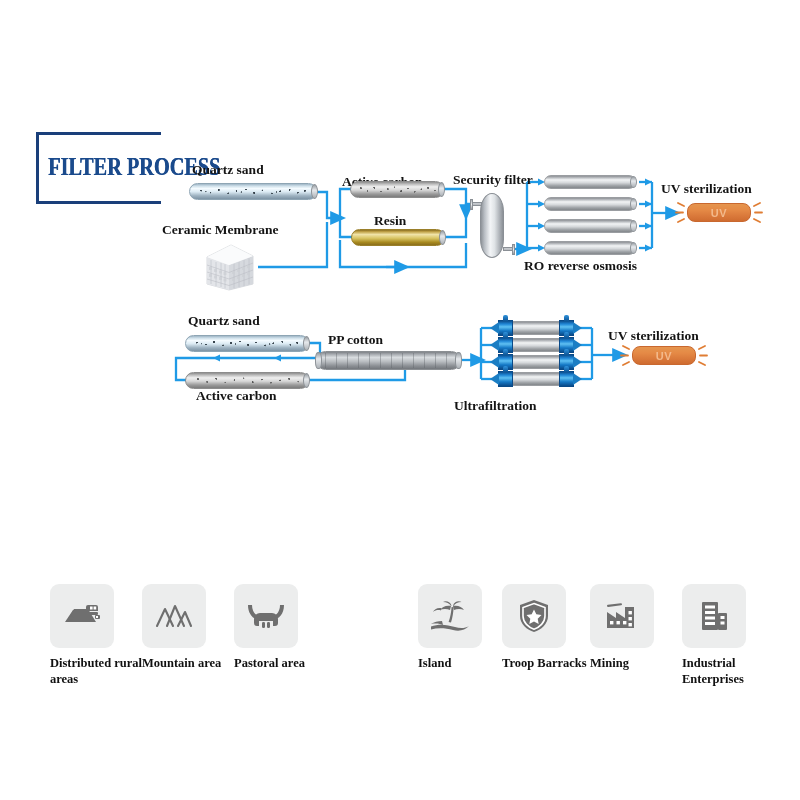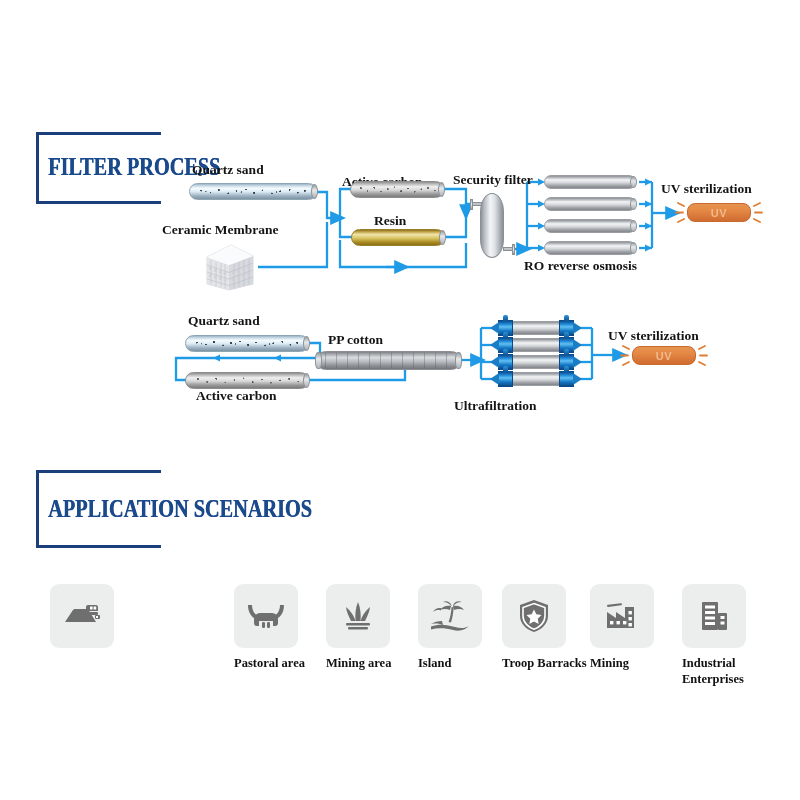--- a/index.html
+++ b/index.html
@@ -471,75 +471,70 @@
     <g stroke="#e07d33" stroke-width="1.8" stroke-linecap="round">
       <path d="M629,349 L623,346"></path>
         <path d="M628,355.5 L621,355.5"></path>
         <path d="M629,362 L623,365"></path>
       <path d="M699,349 L705,346"></path>
         <path d="M700,355.5 L707,355.5"></path>
         <path d="M699,362 L705,365"></path>
     </g>
   </svg>
 
-  <div class="title-block" style="left:36px;top:470px;width:220px;height:78px;">
-    <div class="title-frame" style="width:125px;height:78px;"></div>
-    <div class="title-text" style="left:12px;top:24px;font-size:26px;">APPLICATION SCENARIOS</div>
-  </div>
 
   <div class="scn" style="left:50px;top:584px;width:92px;height:110px;">
     <div class="scn-tile">
       <svg width="40" height="34" viewBox="0 0 40 34">
         <g fill="#6f6f6f">
           <path d="M12,10 L26,10 L34,23 L4,23 Z"></path>
           <path d="M3,23 L11,11 L13,11 L6,23 Z"></path>
           <path d="M26,6 h8 a2,2 0 0 1 2,2 v4 h-12 v-4 a2,2 0 0 1 2,-2 Z"></path>
           <rect x="27" y="13" width="9" height="3" rx="1"></rect>
           <rect x="33" y="16" width="5" height="4" rx="1"></rect>
           <circle cx="9" cy="19" r="2.2"></circle>
         </g>
         <g fill="#ffffff">
           <rect x="28" y="7.5" width="2.6" height="3"></rect>
           <rect x="31.6" y="7.5" width="2.6" height="3"></rect>
           <rect x="34" y="17" width="2" height="2"></rect>
         </g>
       </svg>
     </div>
-  </div>
-
+    <div class="scn-label">Distributed rural areas</div>
+  </div>
+
+  <div class="scn" style="left:142px;top:584px;width:92px;height:110px;">
+    <div class="scn-tile">
+      <svg width="40" height="30" viewBox="0 0 40 30">
+        <g fill="none" stroke="#6f6f6f" stroke-width="2.1" stroke-linejoin="round" stroke-linecap="round">
+          <path d="M3,25 L11,8 L19,25"></path>
+          <path d="M13,25 L21,5 L30,25"></path>
+          <path d="M24,25 L31,11 L37,25"></path>
+        </g>
+      </svg>
+    </div>
+    <div class="scn-label">Mountain area</div>
+  </div>
 
   <div class="scn" style="left:234px;top:584px;width:92px;height:110px;">
     <div class="scn-tile">
       <svg width="40" height="32" viewBox="0 0 40 32">
         <g fill="#6f6f6f">
           <path d="M2,5 C2,14 7,19 13,20 L13,16 C9,15 6,11 6,5 Z"></path>
           <path d="M38,5 C38,14 33,19 27,20 L27,16 C31,15 34,11 34,5 Z"></path>
           <path d="M14,13 h12 a6,6 0 0 1 6,6 v4 a3,3 0 0 1 -3,3 h-2 v-5 h-14 v5 h-2 a3,3 0 0 1 -3,-3 v-4 a6,6 0 0 1 6,-6 Z"></path>
           <rect x="16" y="22" width="3" height="6" rx="1.2"></rect>
           <rect x="21" y="22" width="3" height="6" rx="1.2"></rect>
         </g>
       </svg>
     </div>
     <div class="scn-label">Pastoral area</div>
   </div>
 
-  <div class="scn" style="left:326px;top:584px;width:92px;height:110px;">
-    <div class="scn-tile">
-      <svg width="36" height="32" viewBox="0 0 36 32">
-        <g fill="#6f6f6f">
-          <path d="M18,2 C20.5,8 21,14 20.5,21 L15.5,21 C15,14 15.5,8 18,2 Z"></path>
-          <path d="M6,7 C11,11 14,16 15.5,21 L11,21 C8.5,16 6.5,11.5 6,7 Z"></path>
-          <path d="M30,7 C25,11 22,16 20.5,21 L25,21 C27.5,16 29.5,11.5 30,7 Z"></path>
-          <rect x="6" y="23" width="24" height="2.4" rx="1"></rect>
-          <rect x="8" y="27" width="20" height="2.4" rx="1"></rect>
-        </g>
-      </svg>
-    </div>
-    <div class="scn-label">Mining area</div>
-  </div>
 
   <div class="scn" style="left:418px;top:584px;width:92px;height:110px;">
     <div class="scn-tile">
       <svg width="42" height="32" viewBox="0 0 42 32">
         <g fill="#6f6f6f">
           <path d="M22,6 C17,5 13,7 11,10 C14,8.5 18,8.5 21,10 Z"></path>
           <path d="M24,6 C29,5 33,7 35,10 C32,8.5 28,8.5 25,10 Z"></path>
           <path d="M22.5,5.5 C21,1.5 17,0.5 14,2 C17.5,2 20.5,3.5 22,6 Z"></path>
           <path d="M24,5.5 C25.5,1.5 29.5,0.5 32.5,2 C29,2 26,3.5 24.5,6 Z"></path>
           <path d="M22.6,7 C22.2,12 21.4,17 19.6,22 L22,22.6 C23.6,17.4 24.4,12.2 24.6,7.2 Z"></path>

